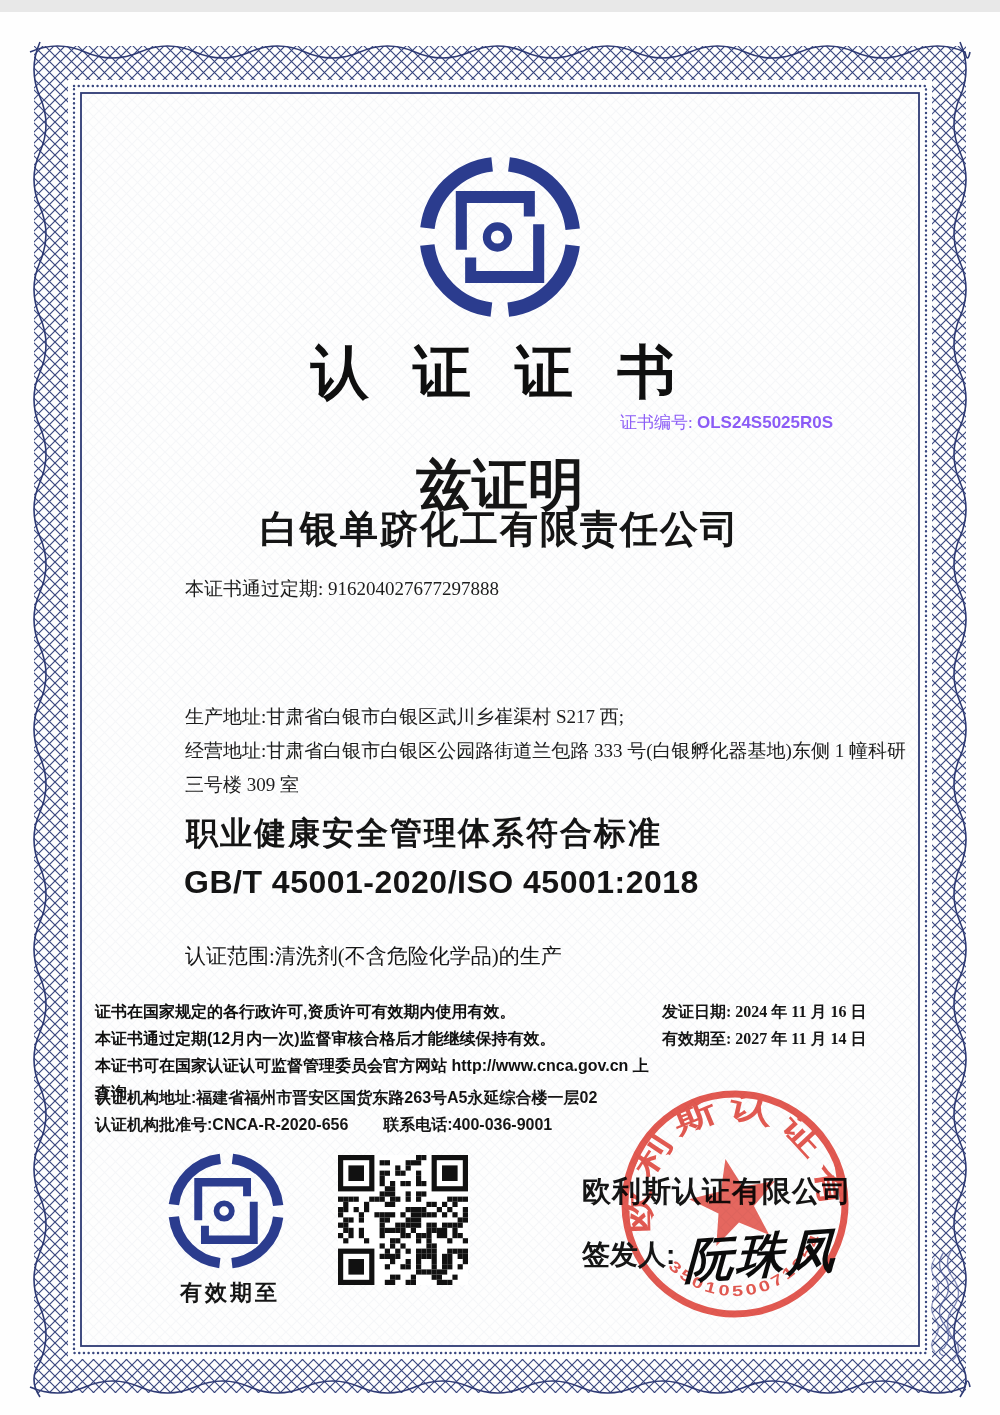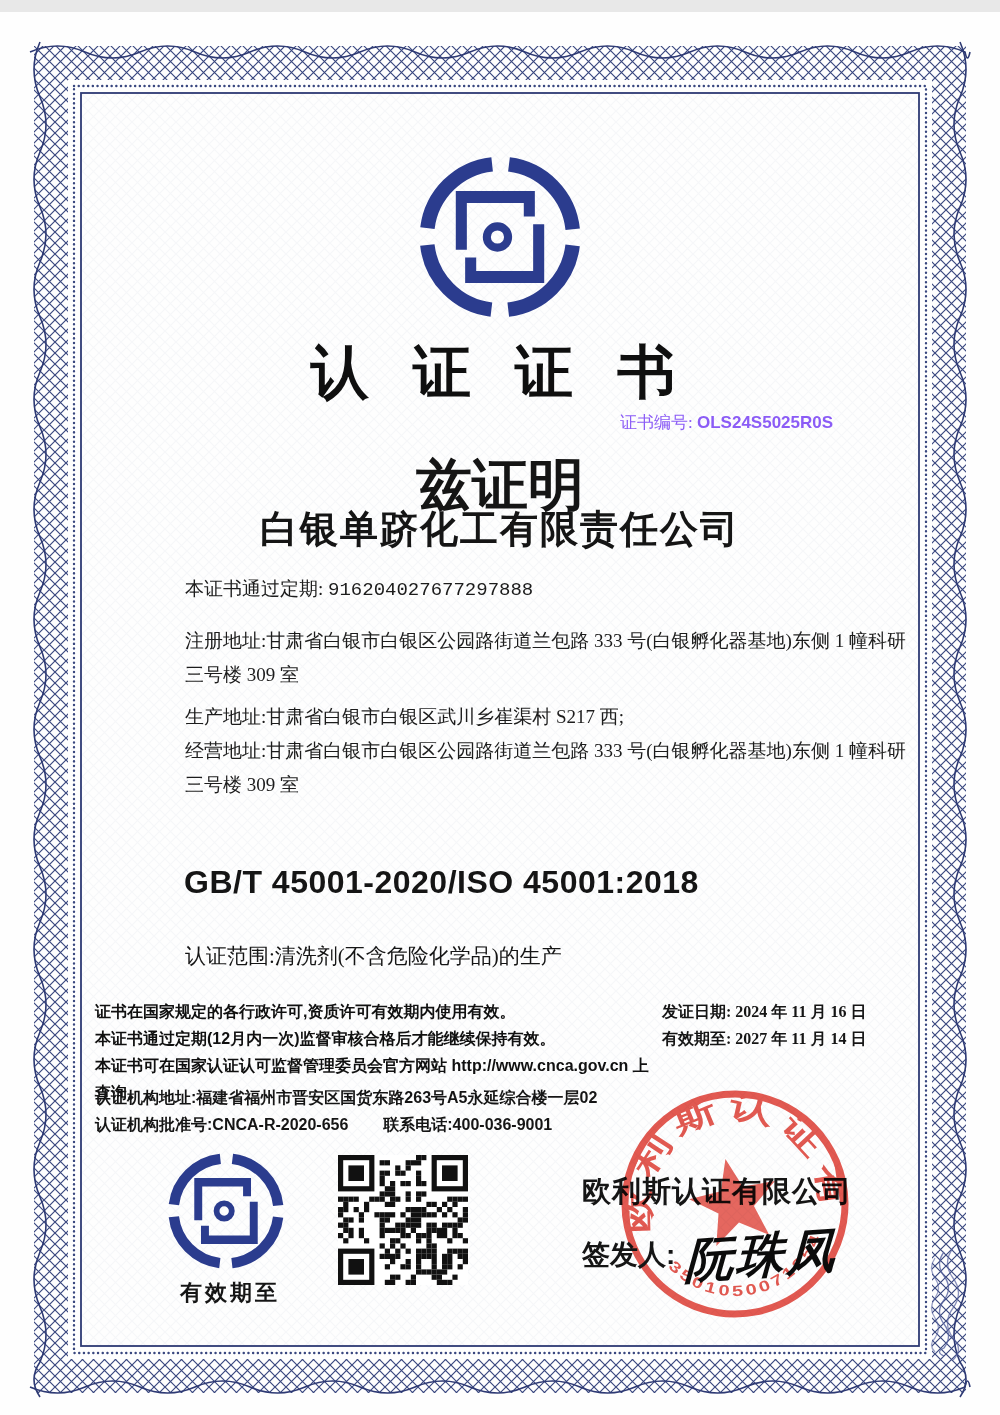--- a/index.html
+++ b/index.html
@@ -83,30 +83,30 @@
     <span>证书编号:</span>
     <span style="font-family:'Liberation Sans',sans-serif;font-weight:600;">OLS24S5025R0S</span>
   </div>
 
   <div class="abs center statement" style="top:436px;z-index:2;">兹证明</div>
 
   <div class="abs center company" style="top:492px;z-index:2;">白银单跻化工有限责任公司</div>
 
   <div class="abs bodyline" style="left:185px;top:560px;z-index:2;">
     <span>本证书通过定期:</span>
-    <span style="font-family:Liberation Mono, monospace;">916204027677297888</span>
-  </div>
-
-  <div class="abs bodyline" style="left:185px;top:612px;width:728px;z-index:2;">注册地址:甘肃省白银市白银区公园路街道兰包路 333 号(白银孵化器基地)东侧 1 幢科研三号楼 309 室</div>
+    <span style="font-family:Liberation Serif, serif;">916204027677297888</span>
+  </div>
+
 
   <div class="abs" style="left:185px;top:688px;width:728px;z-index:2;">
     <div class="bodyline">生产地址:甘肃省白银市白银区武川乡崔渠村 S217 西;</div>
     <div class="bodyline">经营地址:甘肃省白银市白银区公园路街道兰包路 333 号(白银孵化器基地)东侧 1 幢科研三号楼 309 室</div>
   </div>
 
+  <div class="abs sys-title" style="left:186px;top:800px;z-index:2;">职业健康安全管理体系符合标准</div>
 
   <div class="abs standard" style="left:184px;top:852px;z-index:2;">GB/T 45001-2020/ISO 45001:2018</div>
 
   <div class="abs scope" style="left:185px;top:930px;z-index:2;">认证范围:清洗剂(不含危险化学品)的生产</div>
 
   <div class="abs fineprint" style="left:95px;top:986px;width:560px;z-index:2;">
     <div>证书在国家规定的各行政许可,资质许可有效期内使用有效。</div>
     <div>本证书通过定期(12月内一次)监督审核合格后才能继续保持有效。</div>
     <div>本证书可在国家认证认可监督管理委员会官方网站 http://www.cnca.gov.cn 上查询。</div>
   </div>

